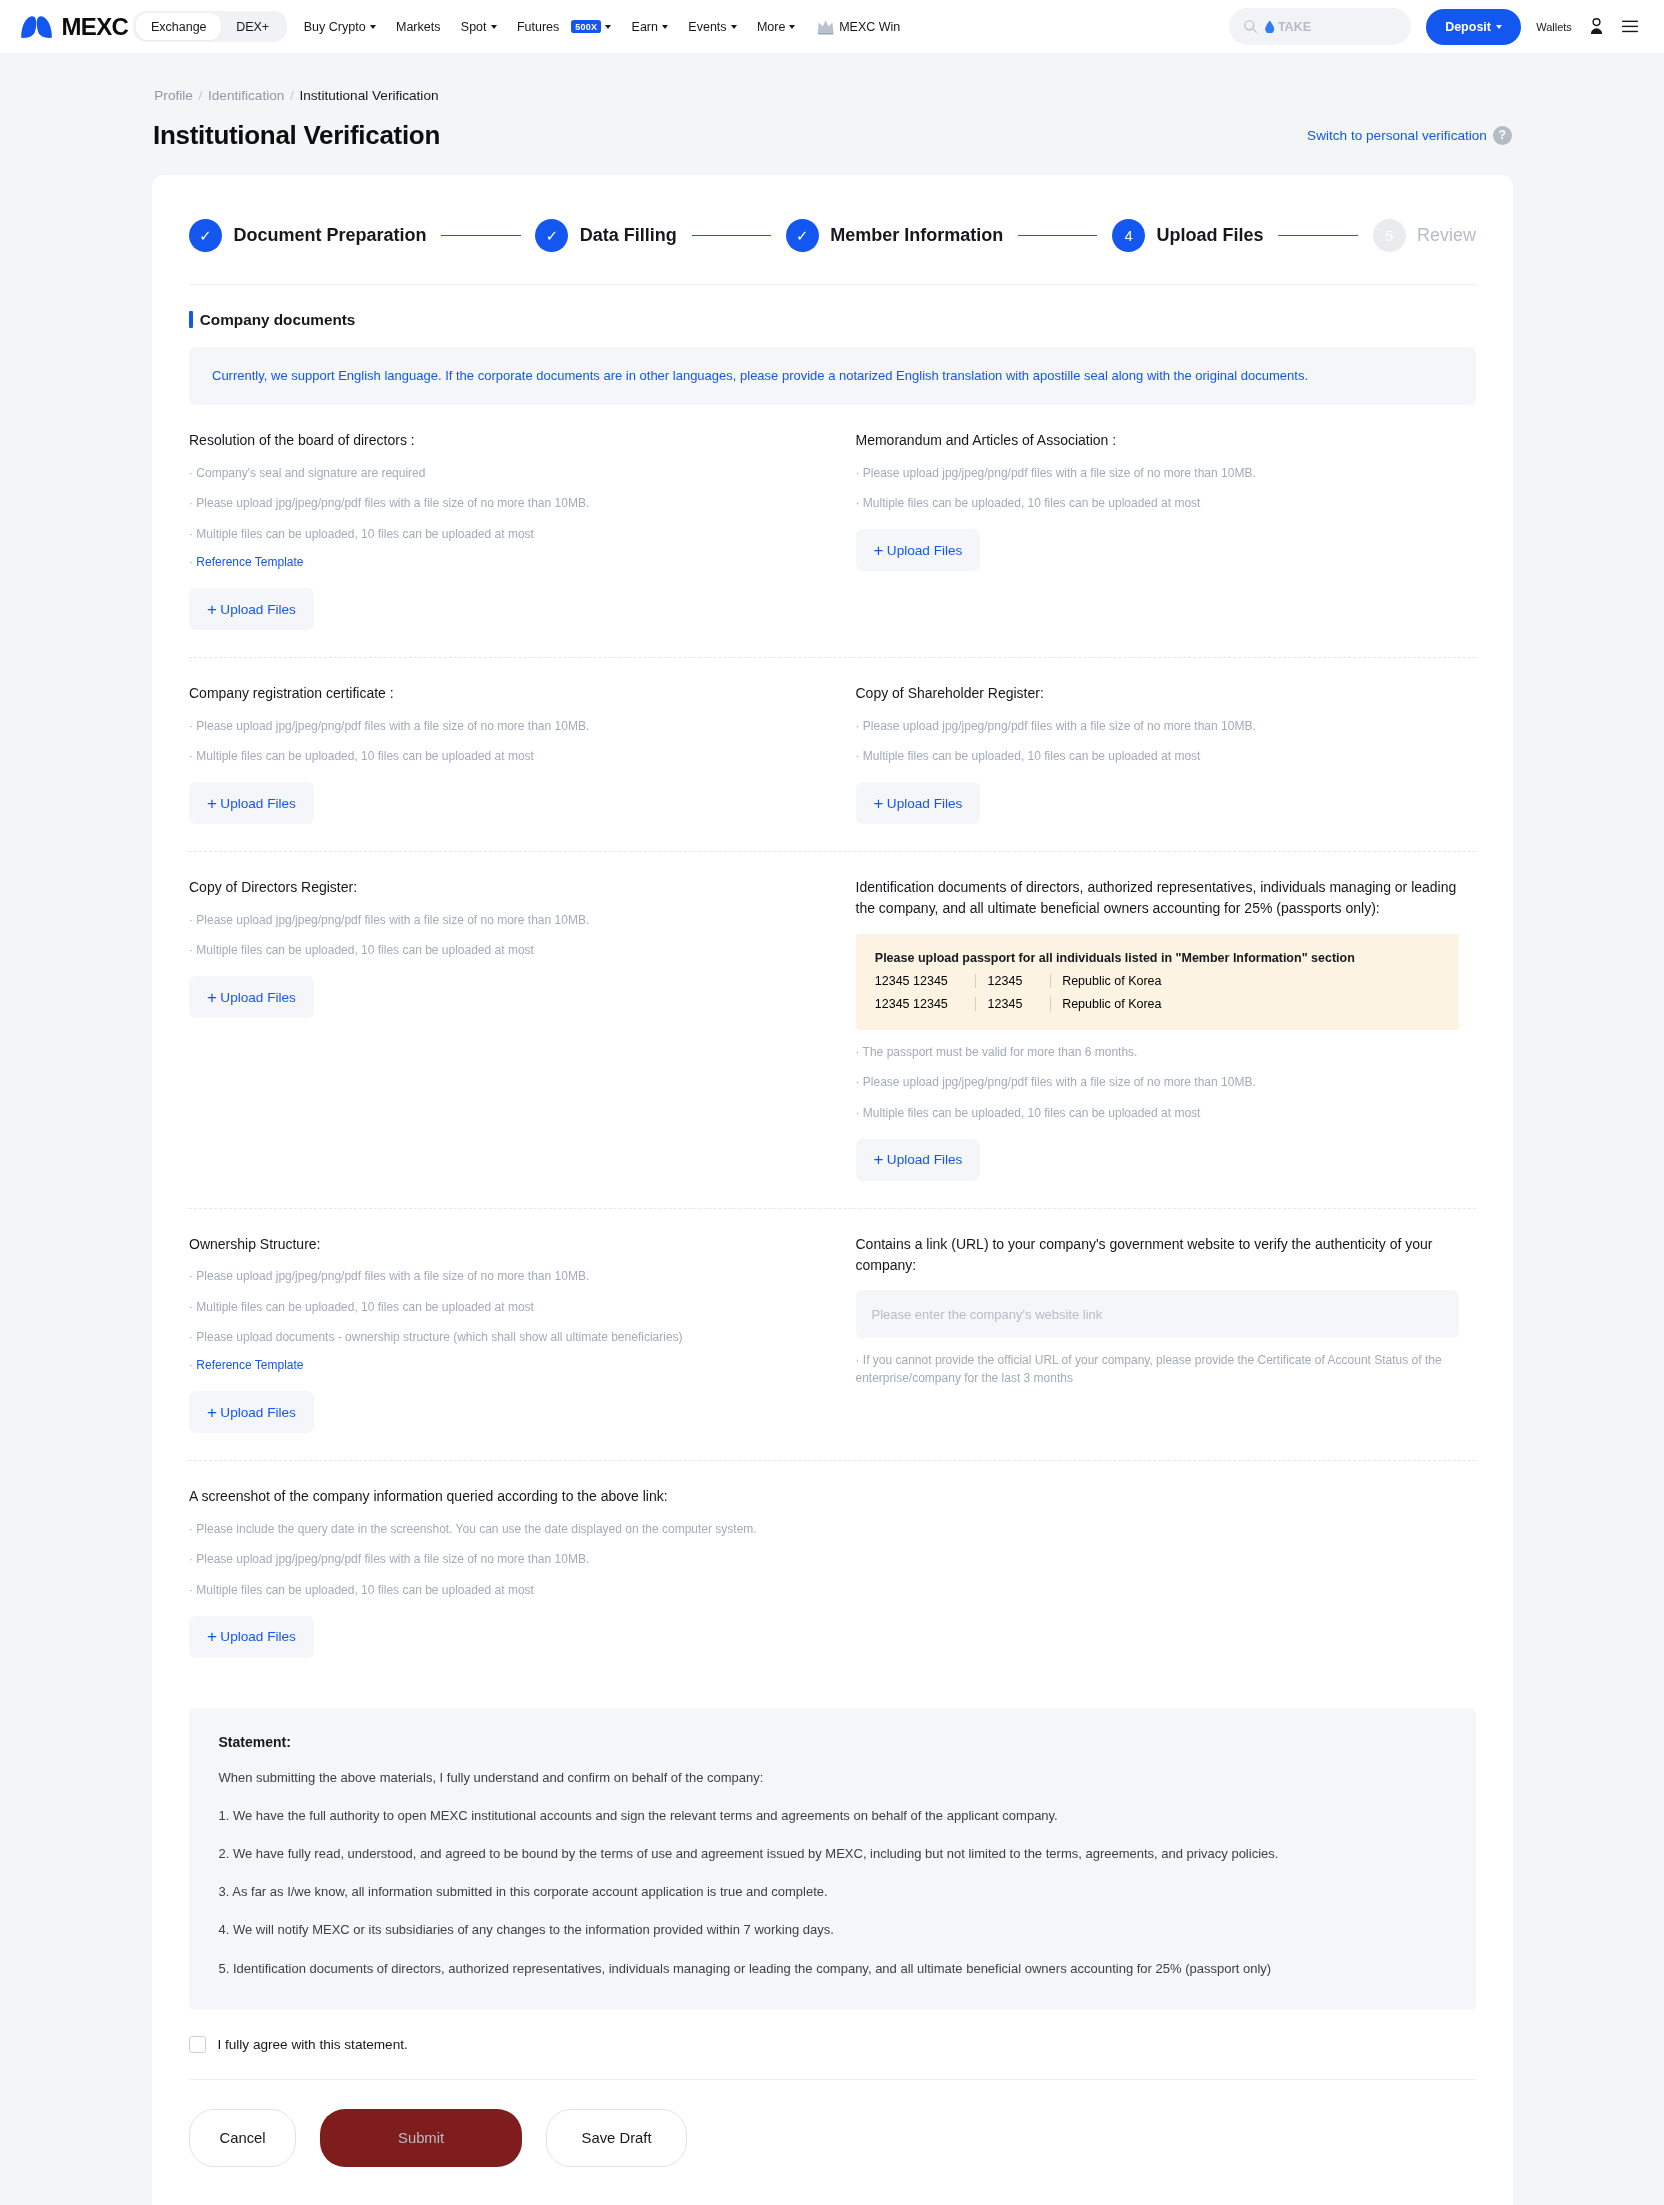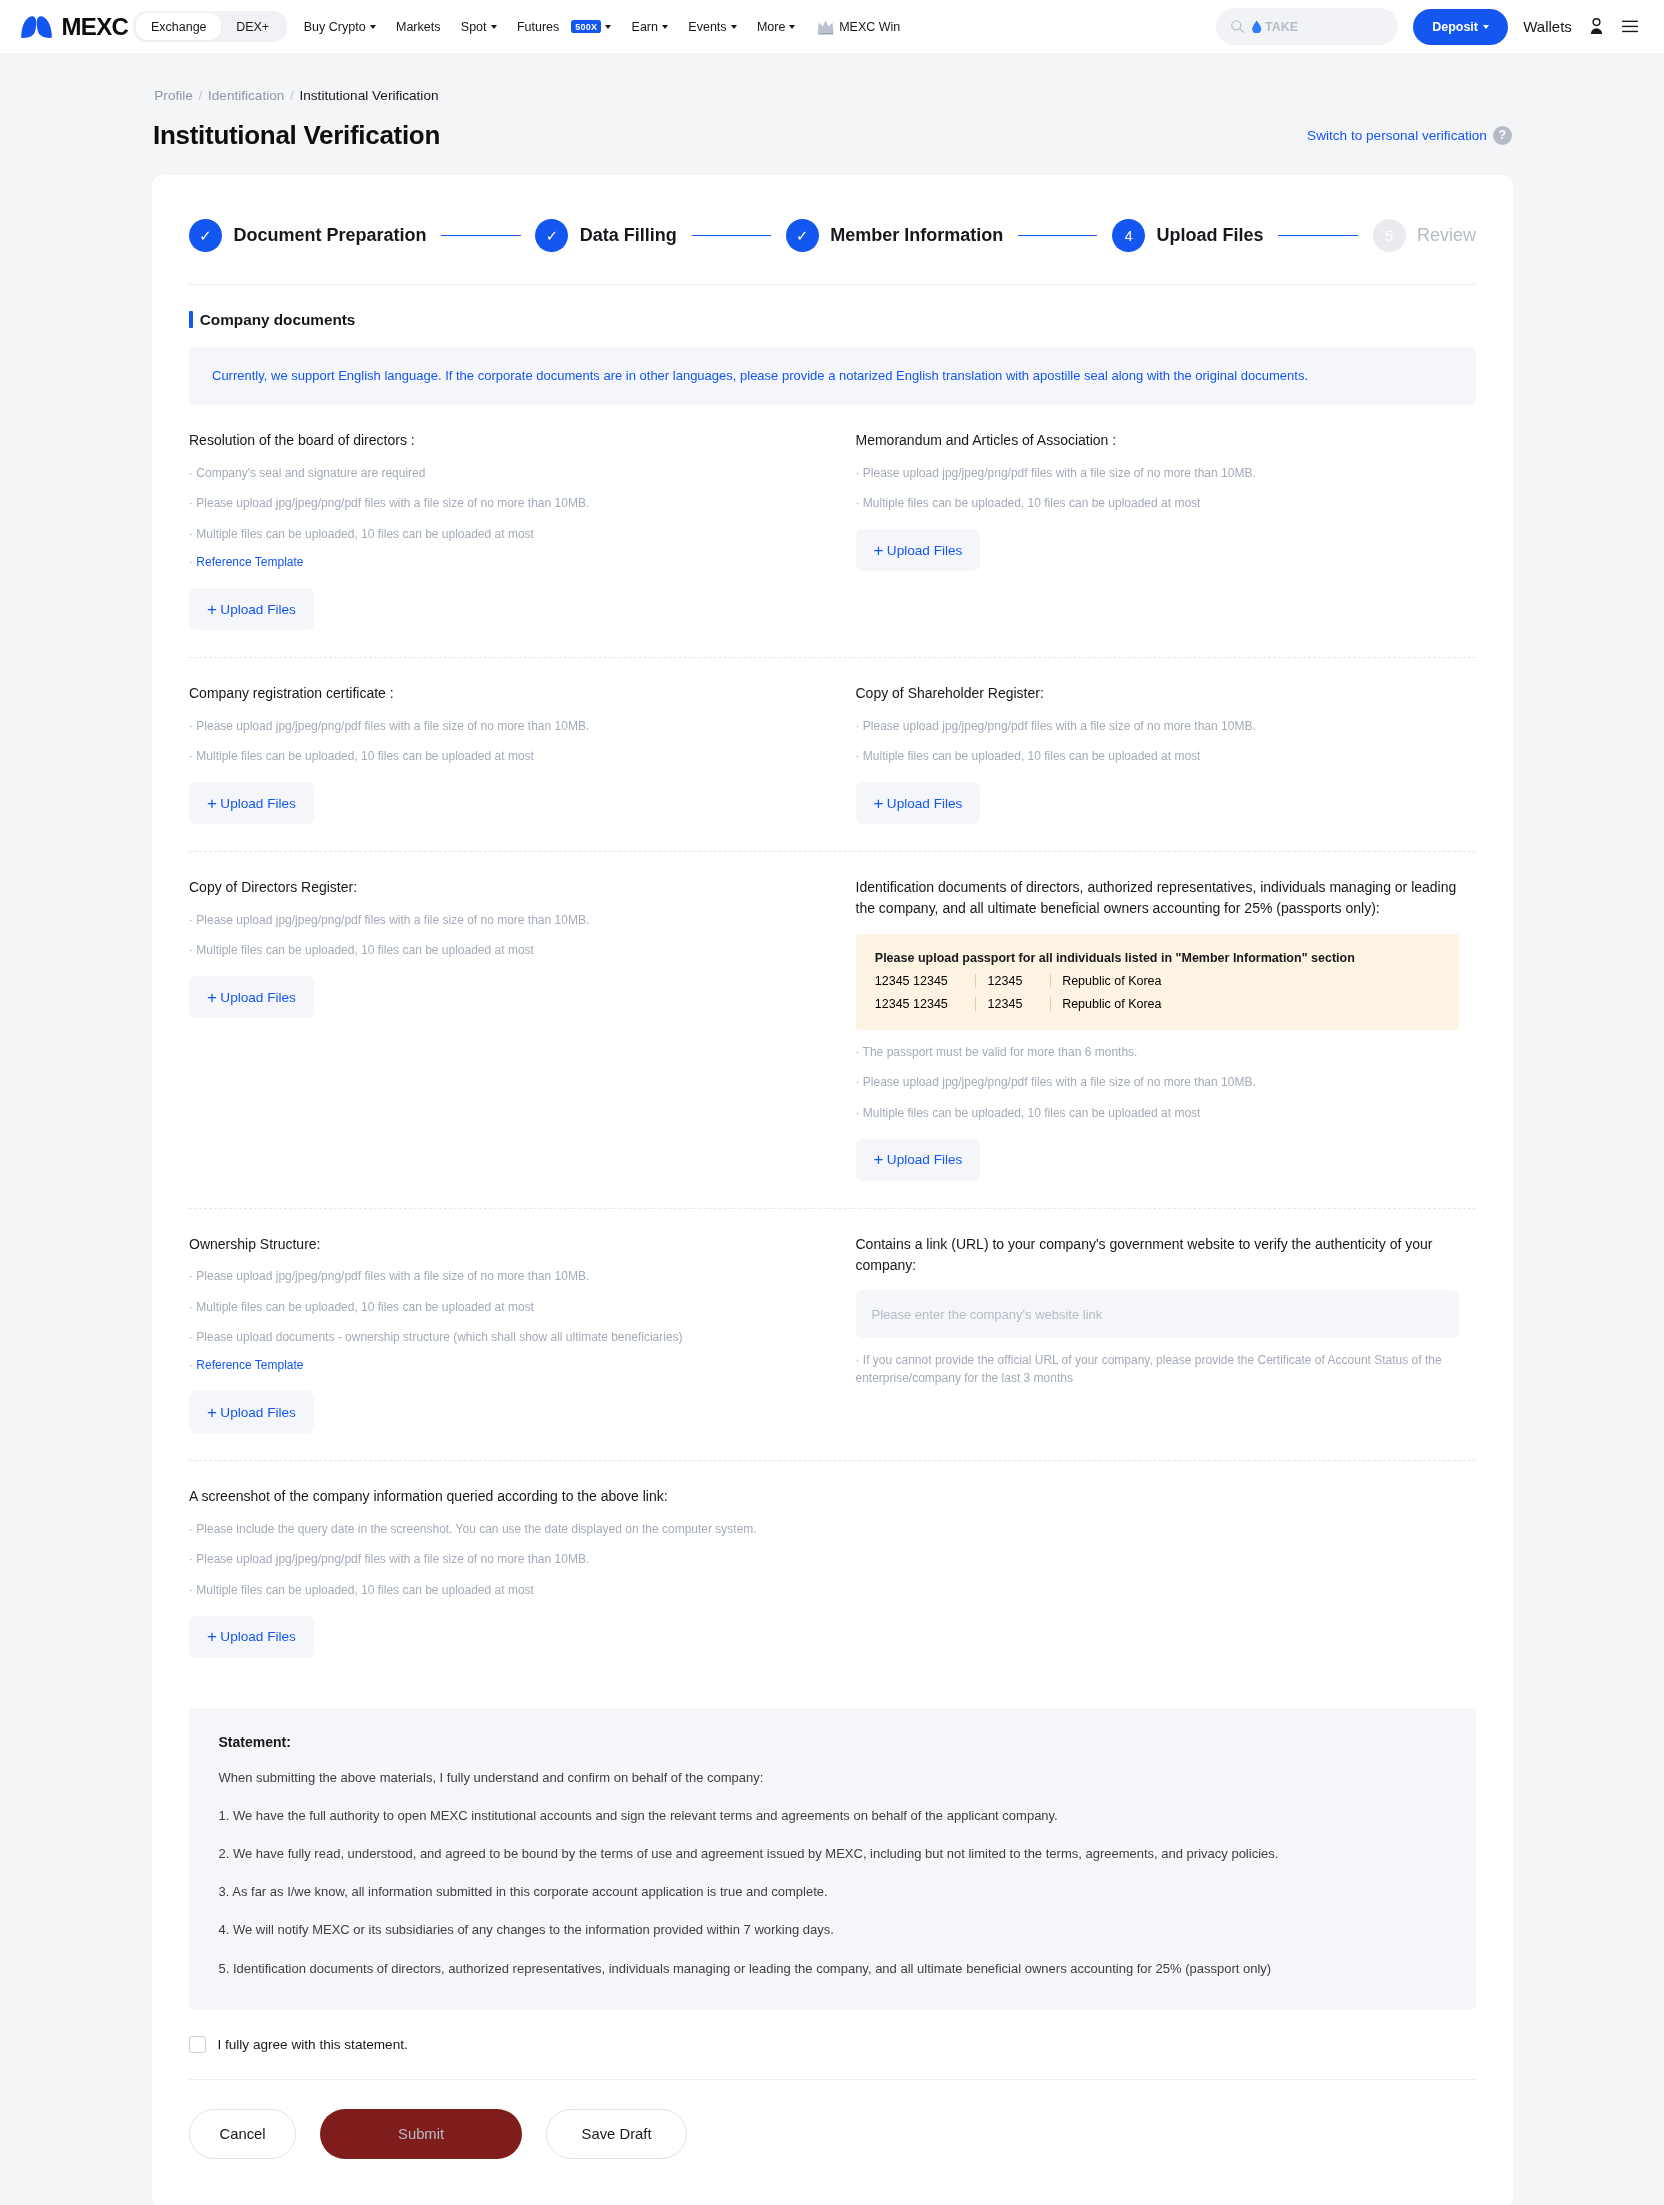--- a/index.html
+++ b/index.html
@@ -63,21 +63,21 @@
   .drop { width: 11.4px; height: 13.6px; }
   .deposit-btn {
     background: #1456f0; color: #fff; font-size: 12.5px; font-weight: 600;
     border: none; border-radius: 19px; height: 36px; padding: 0 19.3px;
     display: flex; align-items: center; gap: 5.1px; cursor: pointer;
   }
   .caret-w {
     width: 0; height: 0; border-left: 3.4px solid transparent; border-right: 3.4px solid transparent;
     border-top: 4px solid #ffffff;
   }
-  .wallets { font-size: 15px; font-weight: 500; color: #16181c; }
+  .wallets { font-size: 11px; font-weight: 500; color: #16181c; }
   .icon-btn { width: 19.3px; height: 19.3px; display:flex; align-items:center; justify-content:center;}
 
   
   .page { padding: 0 152px; }
   .breadcrumb {
     display: flex; align-items: center; gap: 5.7px;
     font-size: 13.6px; padding: 35px 0 0 2.3px;
   }
   .bc-link { color: #8f98a8; }
   .bc-sep { color: #c3c9d2; }
@@ -188,21 +188,21 @@
   .checkbox {
     width: 17px; height: 17px; border: 1.1px solid #c9ced8; border-radius: 2.8px;
     background: #fff; flex: none;
   }
   .agree-label { font-size: 13.6px; color: #16181c; }
 
   .btn-divider { height: 0.6px; background: #eceef2; margin: 26px 37px 0 37px; }
 
   .actions { display: flex; gap: 24px; padding: 29.5px 37px 48px 37px; }
   .btn {
-    height: 50px; border-radius: 25px; font-size: 14.8px; font-family: inherit;
+    height: 58px; border-radius: 25px; font-size: 14.8px; font-family: inherit;
     cursor: pointer; padding: 0 29.5px; min-width: 102px;
   }
   .btn-outline { background: #ffffff; border: 0.6px solid #dfe3ea; color: #16181c; }
   .btn-disabled { background: #7f1d1d; border: none; color: #b6bcc6; min-width: 202px; }
   .btn-outline2 { background: #ffffff; border: 0.6px solid #dfe3ea; color: #16181c; min-width: 141px;}
 </style>
 </head>
 <body>
 
 <div class="topnav">

